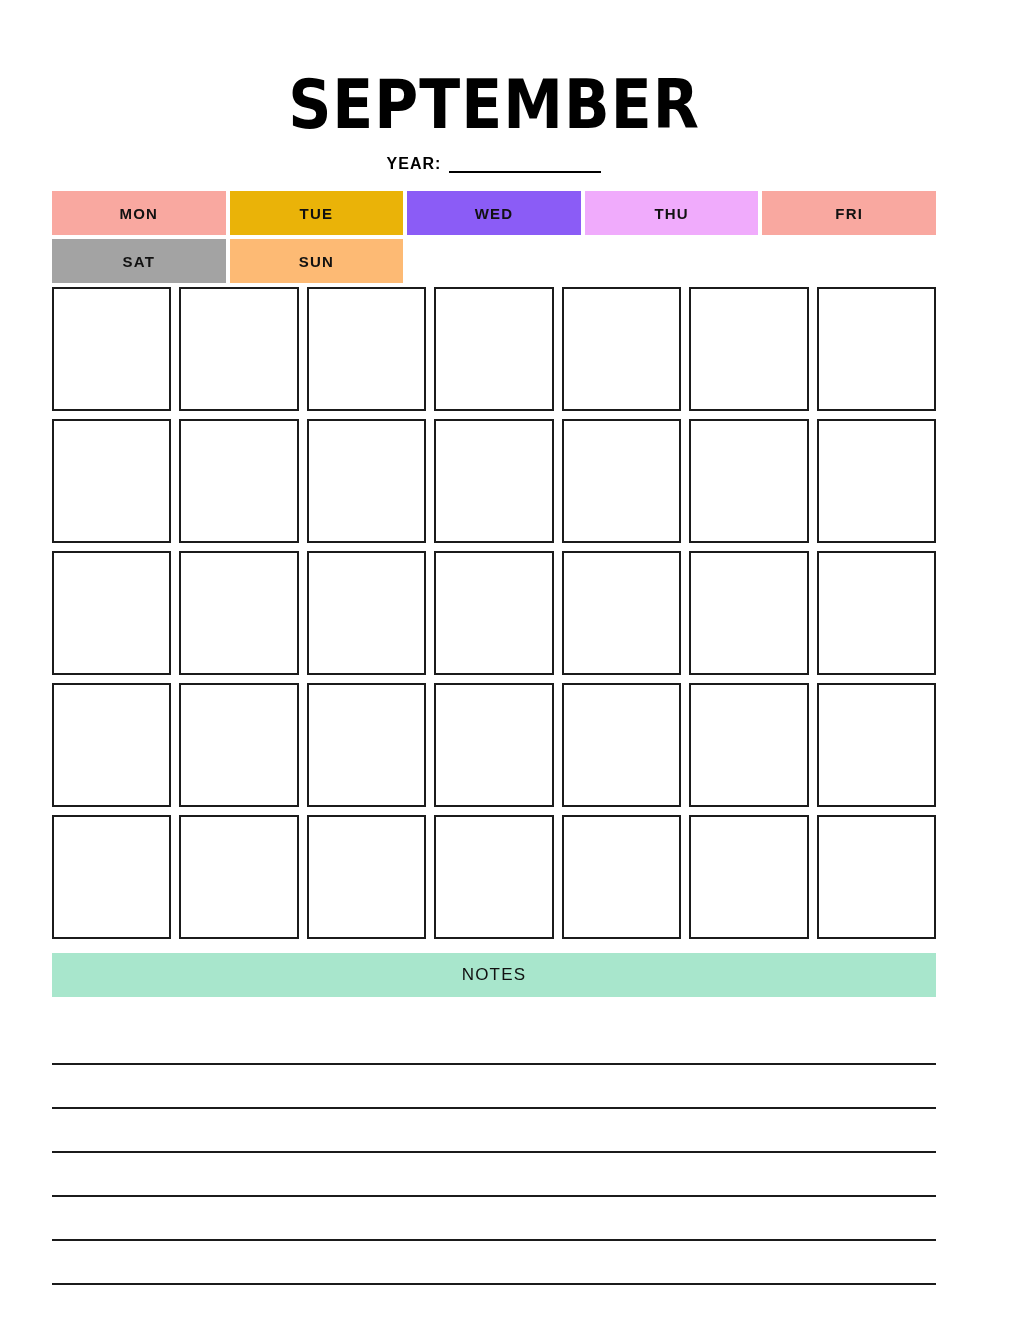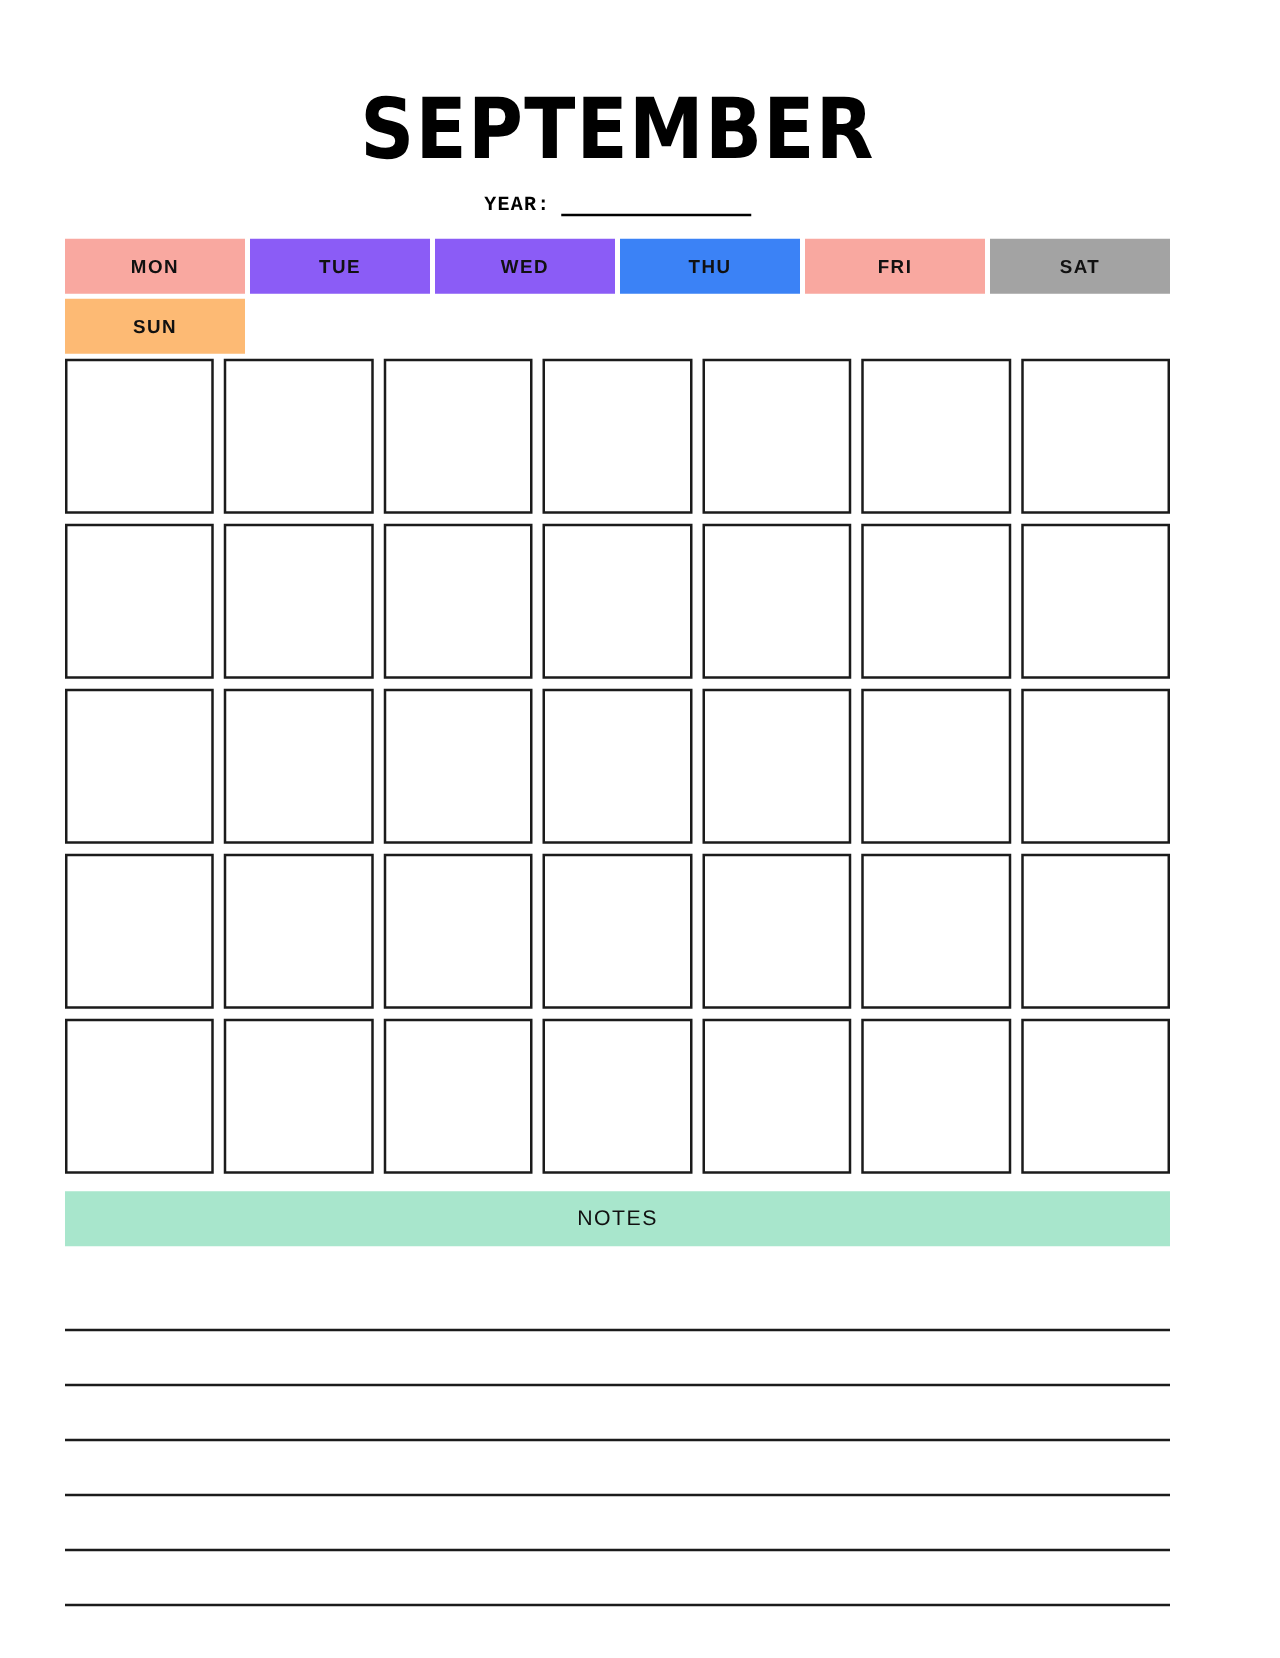--- a/index.html
+++ b/index.html
@@ -40,35 +40,35 @@
     text-align: center;
     font-size: 16px;
     font-weight: bold;
     letter-spacing: 0.5px;
     color: #000;
     display: flex;
     justify-content: center;
     align-items: flex-end;
     gap: 8px;
   }
-  .year-label { letter-spacing: 1px; font-family: Liberation Mono, monospace; }
+  .year-label { letter-spacing: 1px; }
   .year-line {
     display: inline-block;
     width: 152px;
     border-bottom: 2px solid #000;
     height: 14px;
   }
 
   .grid-wrap {
     margin: 18px auto 0 auto;
     width: 884px;
   }
   .weekday-row {
     display: grid;
-    grid-template-columns: repeat(6, 1fr);
+    grid-template-columns: repeat(5, 1fr);
     gap: 4px;
   }
   .weekday {
     height: 44px;
     display: flex;
     align-items: center;
     justify-content: center;
     font-size: 15px;
     font-weight: bold;
     letter-spacing: 1.2px;
@@ -127,27 +127,27 @@
     <span class="year-label">YEAR:</span>
     <span class="year-line"></span>
   </div>
 
   <div class="grid-wrap">
 
     <div class="weekday-row">
       <div class="weekday" style="background: rgb(249, 168, 160);">
           <span>MON</span>
         </div>
-      <div class="weekday" style="background: #8b5cf6;">
+      <div class="weekday" style="background: #eab308;">
           <span>TUE</span>
         </div>
       <div class="weekday" style="background: #8b5cf6;">
           <span>WED</span>
         </div>
-      <div class="weekday" style="background: #3b82f6;">
+      <div class="weekday" style="background: #f0abfc;">
           <span>THU</span>
         </div>
       <div class="weekday" style="background: rgb(249, 168, 160); text-align: right;">
           <span>FRI</span>
         </div>
       <div class="weekday" style="background: #a3a3a3;">
           <span>SAT</span>
         </div>
       <div class="weekday" style="background: #fdba74;">
           <span>SUN</span>

